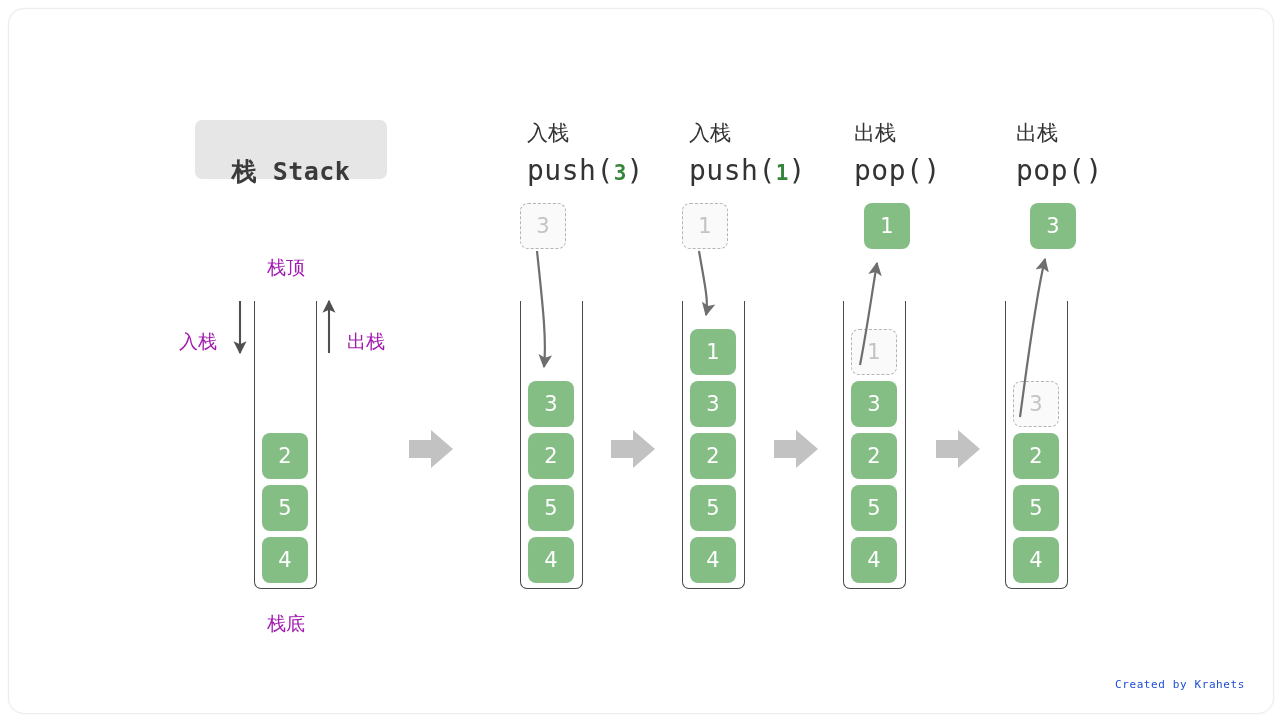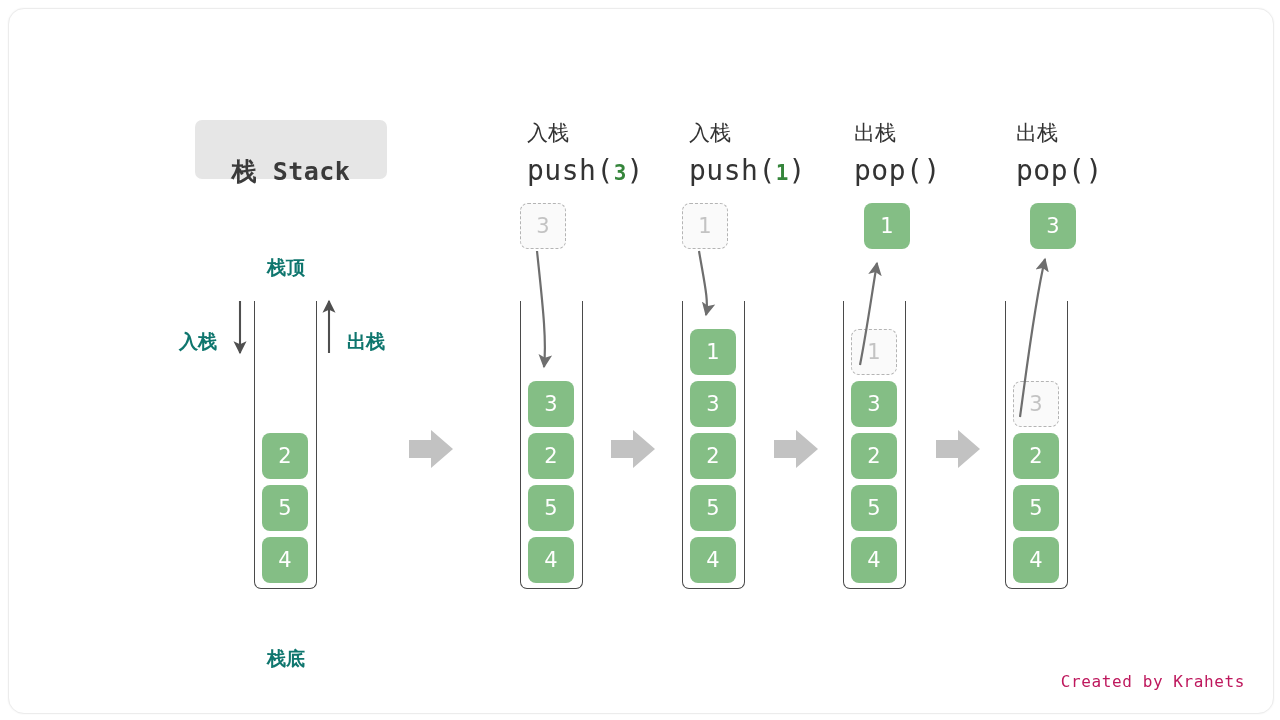--- a/index.html
+++ b/index.html
@@ -39,23 +39,23 @@
     font-weight: 700;
     color: #3a3a3a;
     letter-spacing: 0.5px;
     white-space: nowrap;
     margin-top: 44px;
   }
 
   
   .cjk-bold {
     font-family: "DejaVu Sans", "Liberation Sans", sans-serif;
-    font-weight: 700;
+    font-weight: 400;
     font-size: 19px;
-    color: #0f766e;
+    color: #a21caf;
     white-space: nowrap;
   }
   .op-label {
     font-family: "DejaVu Sans", "Liberation Sans", sans-serif;
     font-size: 21px;
     color: #333333;
     line-height: 38px;
     white-space: nowrap;
   }
   .op-label .mono {
@@ -104,37 +104,37 @@
     border: 1.8px dashed #b4b4b4;
   }
 
   
   #overlay { left: 0; top: 0; width: 1264px; height: 704px; pointer-events: none; }
 
   
   #watermark {
     right: 28px; bottom: 22px;
     font-family: "DejaVu Sans Mono", "Liberation Mono", monospace;
-    font-size: 16px;
-    color: #be185d;
+    font-size: 11px;
+    color: #1d4ed8;
     letter-spacing: 0.6px;
     white-space: nowrap;
   }
 </style>
 </head>
 <body>
 
 <div id="card">
 
   <div class="abs" id="title-pill">
     <span class="t">栈 Stack</span>
   </div>
 
   <div class="abs cjk-bold" style="left:258px; top:246px;">栈顶</div>
-  <div class="abs cjk-bold" style="left:258px; top:637px;">栈底</div>
+  <div class="abs cjk-bold" style="left:258px; top:602px;">栈底</div>
 
   <div class="abs cjk-bold" style="left:170px; top:320px;">入栈</div>
   <div class="abs cjk-bold" style="left:338px; top:320px;">出栈</div>
 
   <div class="abs op-label" style="left:518px; top:105px;">
     <div>入栈</div>
     <div><span class="mono">push(</span><span class="argnum">3</span><span class="mono">)</span></div>
   </div>
 
   <div class="abs op-label" style="left:680px; top:105px;">

